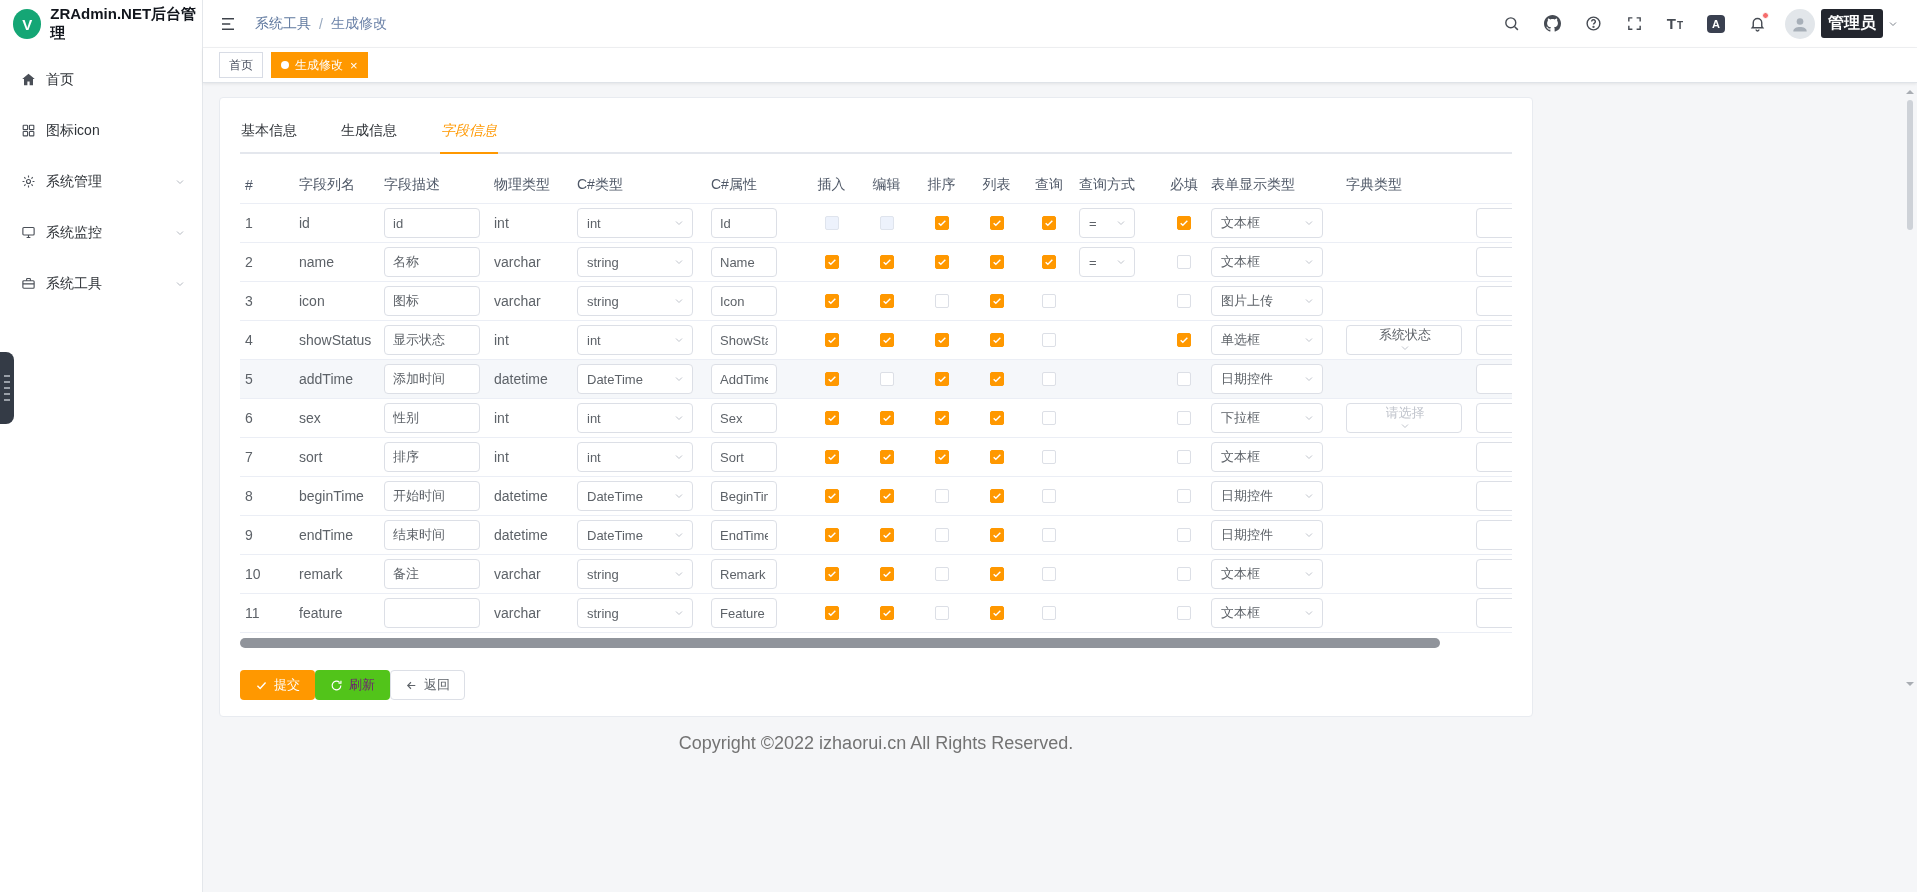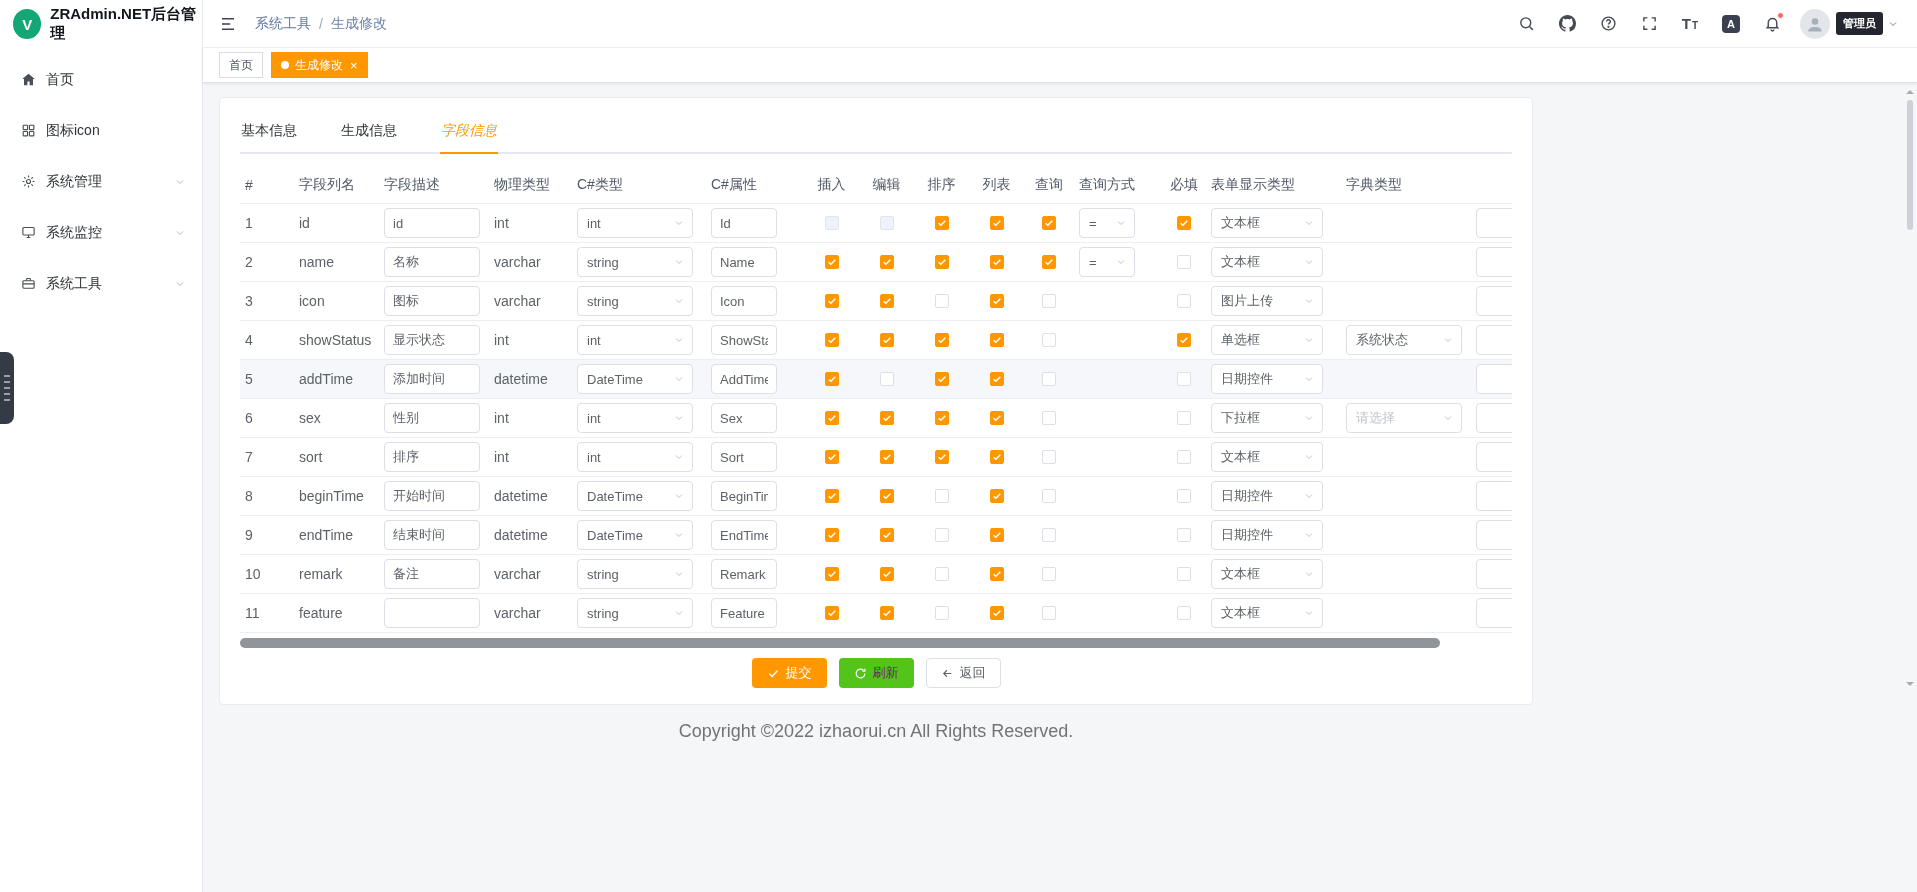--- a/index.html
+++ b/index.html
@@ -47,21 +47,21 @@
   .act svg { width:17px; height:17px; }
   .badge { position:absolute; top:-2px; right:-2px; width:7px; height:7px; border-radius:50%;
     background:var(--badge,#f56c6c); border:1px solid #fff; }
   .fsz { display:inline-flex; align-items:flex-end; font-weight:bold; color:#464b53; line-height:1; }
   .fsz-b { font-size:15px; } .fsz-s { font-size:10px; margin-left:1px; }
   .trbox { display:inline-flex; width:18px; height:18px; background:#3a4050; color:#fff; border-radius:4px;
     align-items:center; justify-content:center; font-size:11px; font-weight:bold; }
   .avatar { width:30px; height:30px; border-radius:50%; background:#e2e6ea; display:inline-flex;
     align-items:center; justify-content:center; color:#a7afb8; cursor:pointer; }
   .avatar svg { width:20px; height:20px; }
-  .user-chip { background:#23262e; color:#fff; font-size:11px; font-weight:bold; padding:4px 7px;
+  .user-chip { background:#23262e; color:#fff; font-size:16px; font-weight:bold; padding:4px 7px;
     border-radius:3px; margin-left:6px; cursor:pointer; }
   .chev-user { display:inline-flex; color:#7d838c; margin-left:4px; cursor:pointer; }
   .chev-user svg { width:12px; height:12px; }
 
   .tagbar { height:35px; background:#fff; display:flex; align-items:center; gap:8px; padding-left:16px;
     border-bottom:1px solid #dfe3e8; box-shadow:0 1px 3px rgba(0,0,0,.08); position:relative; z-index:2; }
   .tag { height:26px; display:inline-flex; align-items:center; gap:6px; padding:0 9px;
     border:1px solid #d8dce5; background:#fff; color:#495060; font-size:12px; cursor:pointer; }
   .tag.active { background:var(--accent,#ff9800); border-color:var(--accent,#ff9800); color:#fff; }
   .dot { width:8px; height:8px; border-radius:50%; background:#fff; }
@@ -89,36 +89,36 @@
   .c { padding:0 5px; display:flex; align-items:center; min-width:0; }
   .c.col-chk { justify-content:center; padding:0; }
 
   .inp { height:30px; border:1px solid #dcdfe6; border-radius:4px; padding:0 8px; font-size:13px;
     color:#5d6268; background:#fff; outline:none; width:96px; font-family:inherit; }
   .col-cattr .inp { width:66px; }
   .col-extra .inp { width:96px; }
 
   .sel { height:30px; border:1px solid #dcdfe6; border-radius:4px; background:#fff; cursor:pointer;
     display:flex; align-items:center; justify-content:space-between; padding:0 7px 0 9px; font-size:13px; color:#5d6268; }
-  .sel-ctype { width:116px; } .sel-qmode { width:56px; } .sel-display { width:112px; } .sel-dict { width:116px; }
+  .sel-ctype { width:116px; } .sel-qmode { width:56px; } .sel-display { width:112px; } .sel-dict { width:116px;flex-direction:column; }
   .sel-text { overflow:hidden; white-space:nowrap; }
   .sel-text.ph { color:#c0c4cc; }
   .sel-chev { display:inline-flex; color:#c0c4cc; flex-shrink:0; }
   .sel-chev svg { width:12px; height:12px; }
 
   .chk { width:14px; height:14px; border:1px solid #dcdfe6; border-radius:2px; background:#fff;
     display:inline-flex; align-items:center; justify-content:center; cursor:pointer; }
   .chk.checked { background:var(--accent,#ff9800); border-color:var(--accent,#ff9800); }
   .chk.disabled { background:#edf2fc; border-color:#dfe4ed; cursor:not-allowed; }
   .chk svg { width:10px; height:10px; }
 
   .hscroll { width:1274px; height:10px; margin-top:5px; border-radius:5px; }
   .h-thumb { width:1200px; height:10px; border-radius:5px; background:#90949b; cursor:pointer; }
 
-  .btns { display:flex; justify-content:center; gap:12px; margin-top:10px; }
+  .btns { display:flex; justify-content:flex-start; gap:0; margin-top:22px; }
   .btn { height:30px; padding:0 14px; border-radius:4px; font-size:13px; display:inline-flex;
     align-items:center; gap:6px; cursor:pointer; border:1px solid transparent; font-family:inherit; }
   .btn svg { width:13px; height:13px; }
   .btn-submit { background:var(--accent,#ff9800); color:#fff; }
   .btn-refresh { background:var(--success,#52c41a); color:#701a75; }
   .btn-back { background:#fff; color:#5d6268; border-color:#dcdfe6; }
 
   .footer { width:1314px; margin-top:16px; text-align:center; font-size:18px; color:#737373; }
 
   

